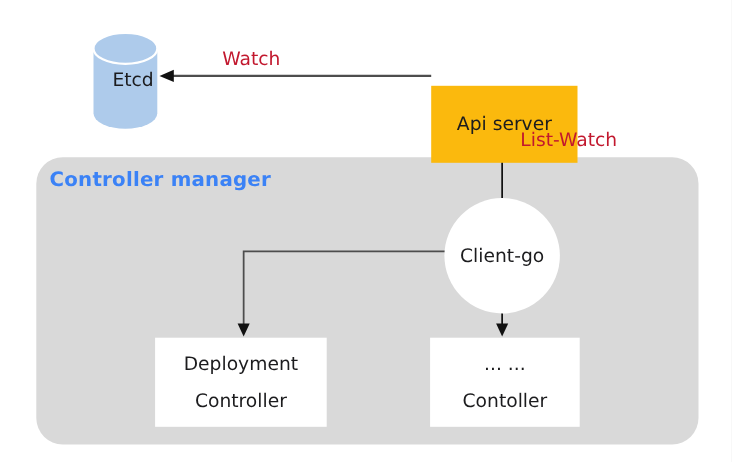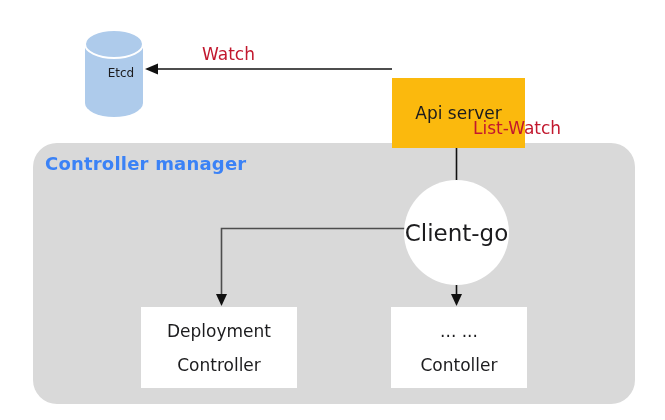--- a/index.html
+++ b/index.html
@@ -39,28 +39,28 @@
   #api-server {
     left: 392px; top: 33px;
     width: 133px; height: 70px;
     font-size: 17px;
     z-index: 3;
     margin-top: 45px;
   }
   #etcd-label {
     left: 85px; top: 61px;
     width: 72px; height: 24px;
-    font-size: 12px;
+    font-size: 17px;
     z-index: 3;
   }
   #client-go {
     left: 404px; top: 180px;
     width: 105px; height: 105px;
     border-radius: 50%;
-    font-size: 23px;
+    font-size: 17px;
     z-index: 3;
   }
   .ctrl-box {
     z-index: 3;
     display: flex;
     flex-direction: column;
     align-items: center;
     justify-content: center;
     gap: 14px;
     font-size: 17px;

